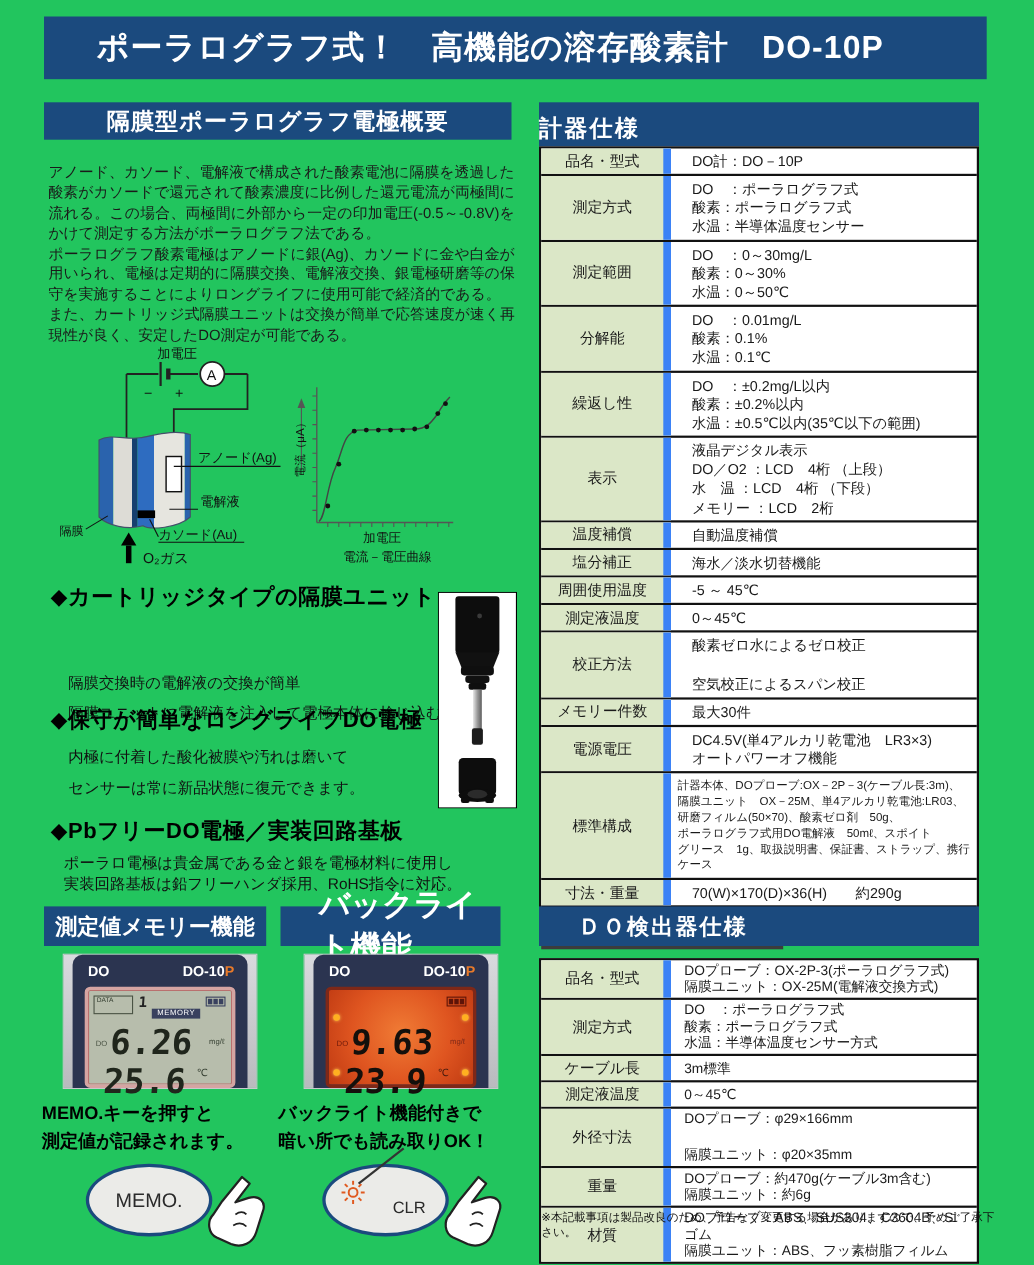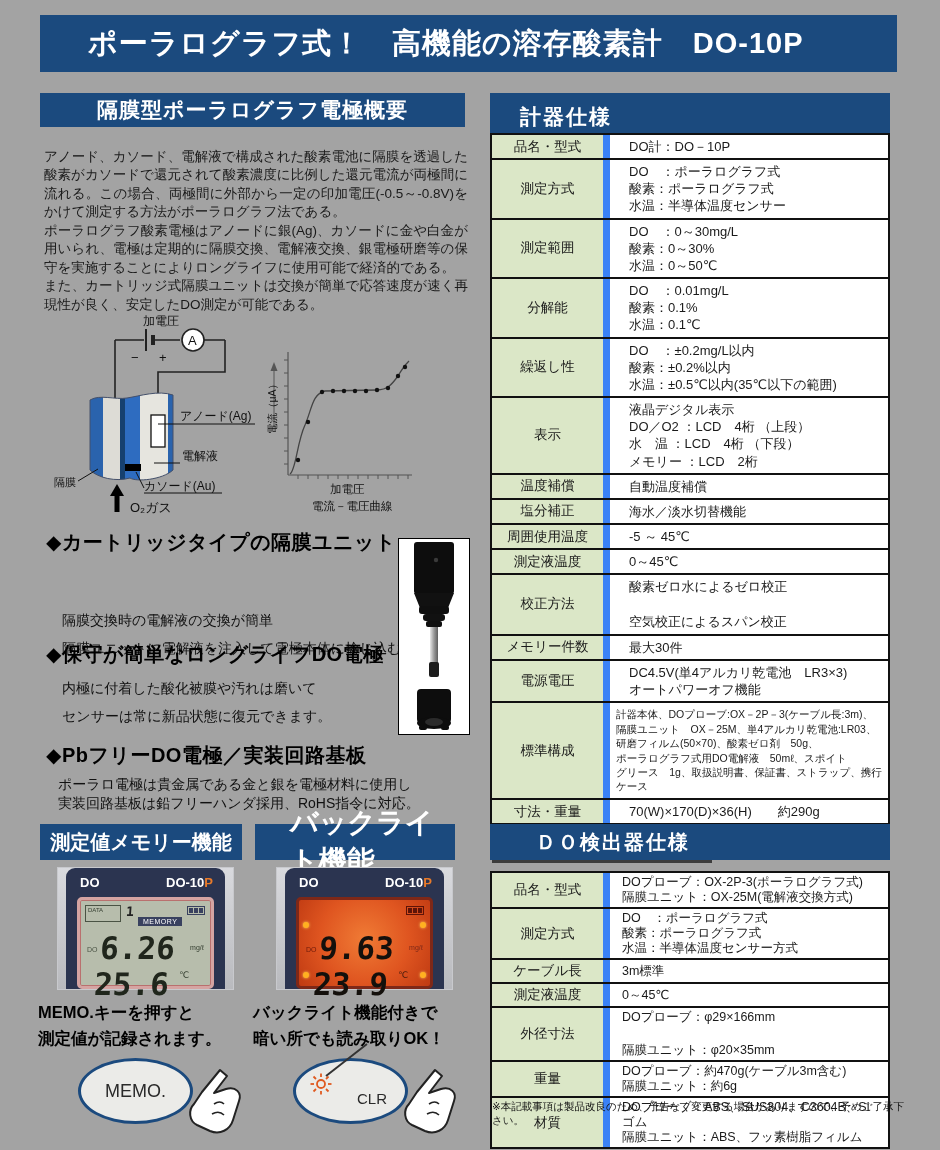--- a/index.html
+++ b/index.html
@@ -1,27 +1,27 @@
 <!DOCTYPE html>
 <html><head>
 <meta charset="utf-8">
 <style>
   * { margin:0; padding:0; box-sizing:border-box; }
   body { background:#ffffff; font-family:"Liberation Sans","DejaVu Sans",sans-serif; color:#1a1a1a; }
-  #page { position:relative; width:940px; height:1150px; background:#a3a3a3; overflow:hidden; }
+  #page { position:relative; width:940px; height:1150px; background:#22c55e; overflow:hidden; }
 
   
   .navy-bar { position:absolute; background:#1b4a7e; color:#fff; font-weight:bold; display:flex; align-items:center; }
   .title-bar { left:40px; top:15px; width:857px; height:57px; font-size:29px; padding-left:48px; letter-spacing:1px; }
   .sec-bar-left { left:40px; top:93px; width:425px; height:34px; font-size:21px; justify-content:center; letter-spacing:1px; }
-  .sec-bar-meter { left:490px; top:93px; width:400px; height:48px; font-size:21px; padding-left:30px; letter-spacing:2px; }
+  .sec-bar-meter { left:490px; top:93px; width:400px; height:48px; font-size:21px; letter-spacing:2px; }
   .sec-bar-meter::after, .sec-bar-det::after { content:""; position:absolute; left:2px; bottom:-3px; width:55%; height:3px; background:#3c3c3c; }
   .sec-bar-mem { left:40px; top:824px; width:202px; height:36px; font-size:20px; justify-content:center; }
   .sec-bar-bl { left:255px; top:824px; width:200px; height:36px; font-size:28px; justify-content:center;padding-left:35px; }
-  .sec-bar-det { left:490px; top:824px; width:400px; height:36px; font-size:20px; padding-left:46px; letter-spacing:2px; }
+  .sec-bar-det { left:490px; top:824px; width:400px; height:36px; font-size:20px; padding-left:36px; letter-spacing:2px; }
 
   
   .intro { position:absolute; left:44px; top:148px; width:424px; font-size:13.5px; line-height:1.37; text-align:justify; }
   .feature-title { position:absolute; font-size:20px; font-weight:bold; color:#000; letter-spacing:0.5px; }
   .f1t { left:46px; top:529px; } .f2t { left:46px; top:641px; } .f3t { left:46px; top:742px; }
   .feature-lines { position:absolute; font-size:14px; color:#111; }
   .f1l { left:62px; top:563px; line-height:2.0;margin-top:43px; }
   .f2l { left:62px; top:674px; line-height:2.0; }
   .f3l { left:58px; top:775px; line-height:1.35; }
 

